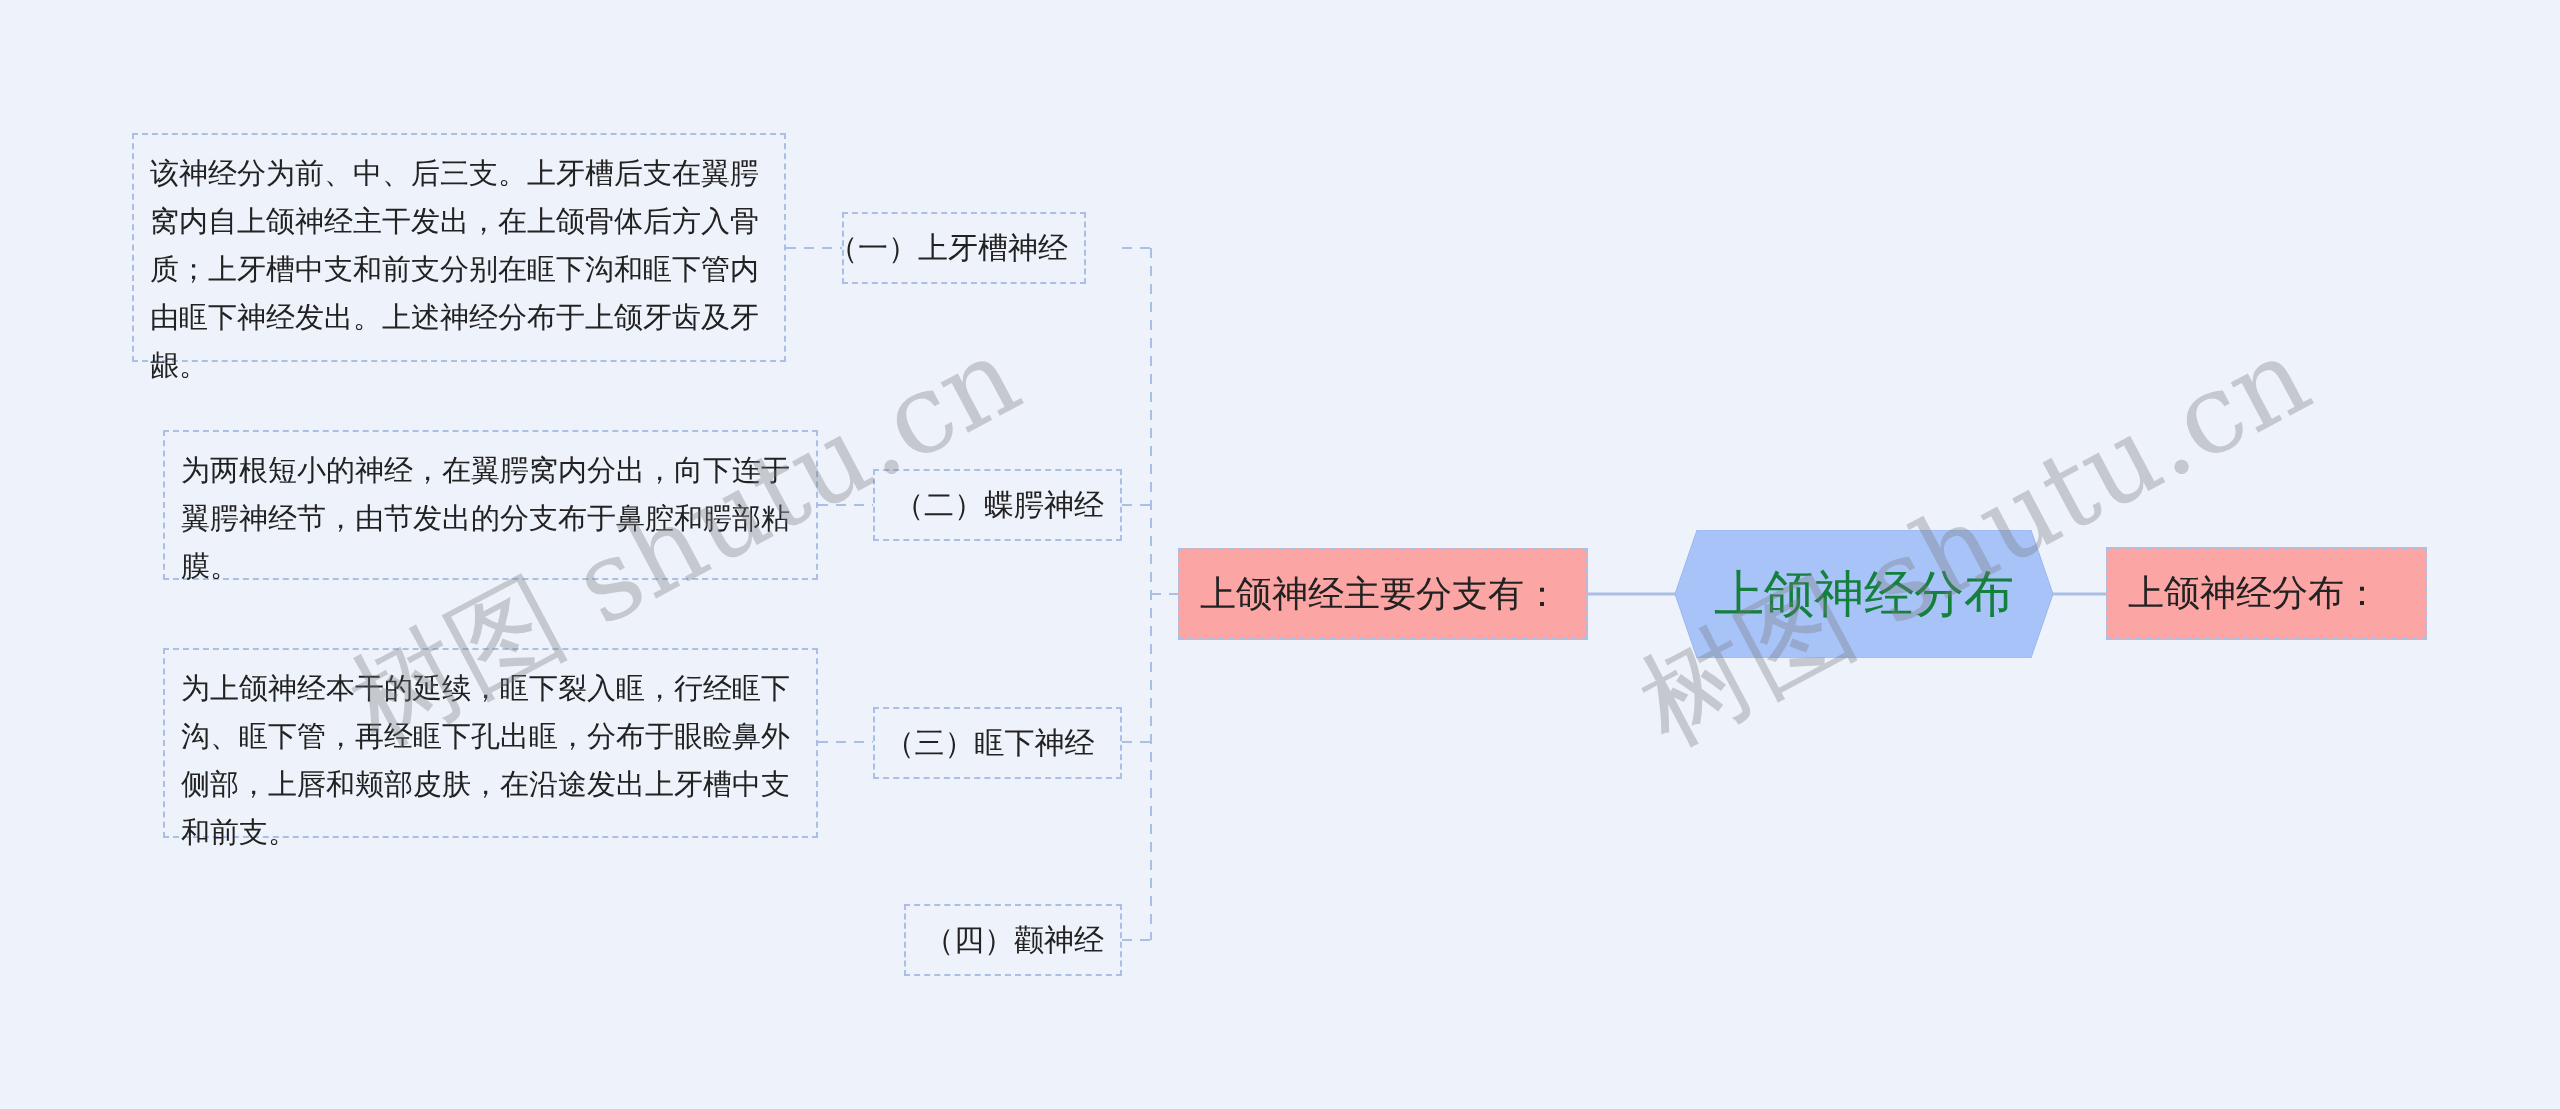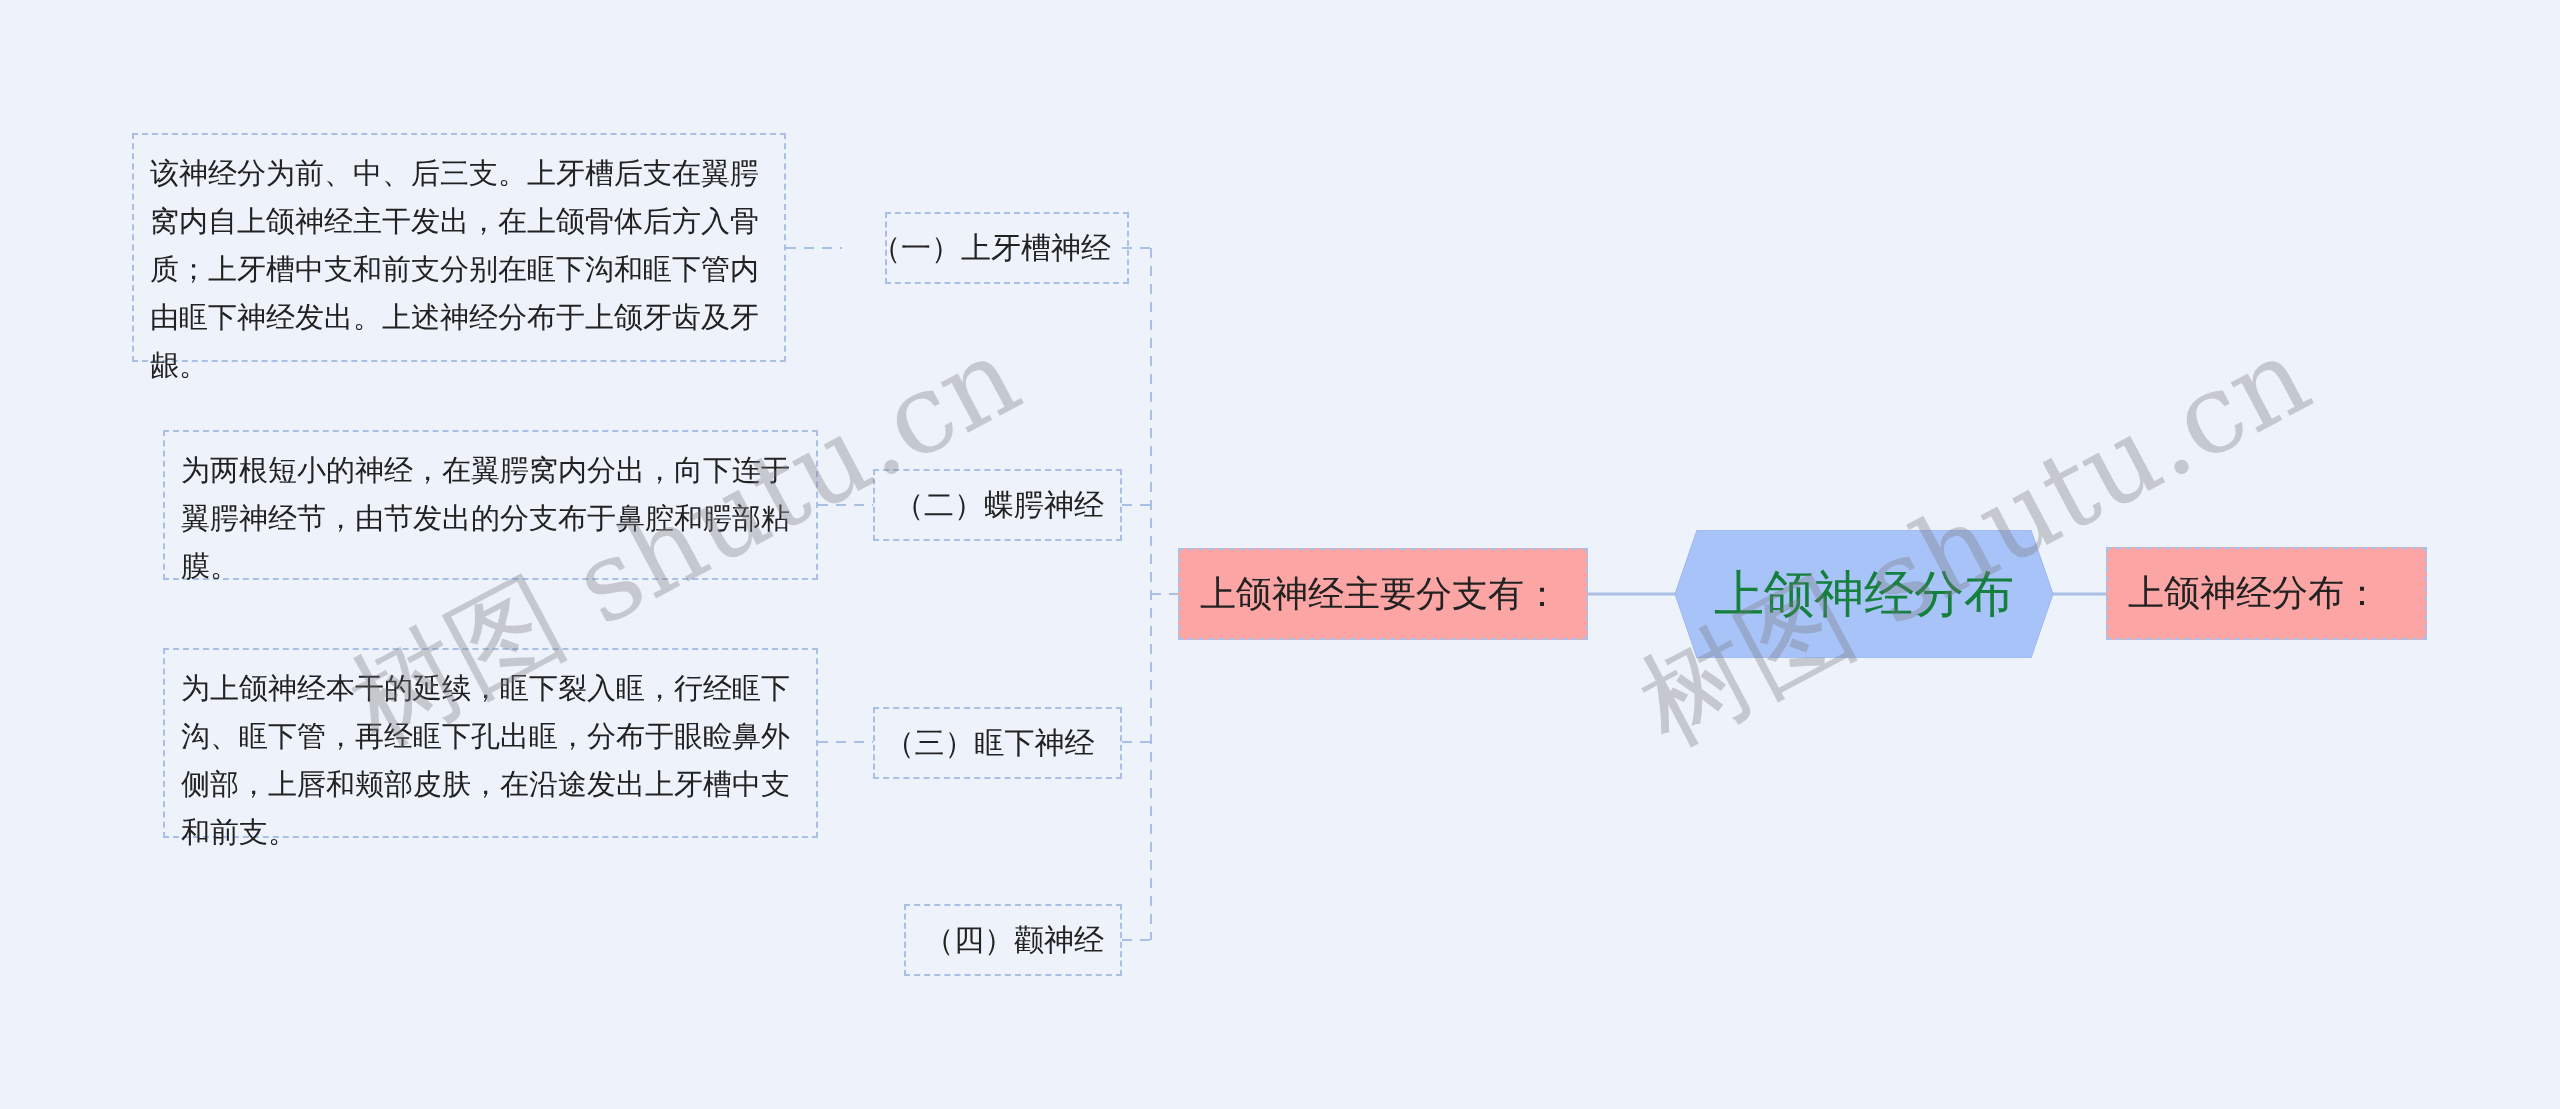--- a/index.html
+++ b/index.html
@@ -67,21 +67,21 @@
 <div class="node desc" style="left:132px;top:133px;width:654px;height:229px;">
   <span>该神经分为前、中、后三支。上牙槽后支在翼腭窝内自上颌神经主干发出，在上颌骨体后方入骨质；上牙槽中支和前支分别在眶下沟和眶下管内由眶下神经发出。上述神经分布于上颌牙齿及牙龈。</span>
 </div>
 <div class="node desc" style="left:163px;top:430px;width:655px;height:150px;font-family:Liberation Serif, serif;">
   <span>为两根短小的神经，在翼腭窝内分出，向下连于翼腭神经节，由节发出的分支布于鼻腔和腭部粘膜。</span>
 </div>
 <div class="node desc" style="left:163px;top:648px;width:655px;height:190px;">
   <span>为上颌神经本干的延续，眶下裂入眶，行经眶下沟、眶下管，再经眶下孔出眶，分布于眼睑鼻外侧部，上唇和颊部皮肤，在沿途发出上牙槽中支和前支。</span>
 </div>
 
-<div class="node sub" style="left:885px;top:212px;width:244px;height:72px;justify-content:flex-end;">
+<div class="node sub" style="left:842px;top:212px;width:244px;height:72px;justify-content:flex-end;">
   <span>（一）上牙槽神经</span>
 </div>
 <div class="node sub" style="left:873px;top:469px;width:249px;height:72px;">
   <span>（二）蝶腭神经</span>
 </div>
 <div class="node sub" style="left:873px;top:707px;width:249px;height:72px;justify-content:center;">
   <span>（三）眶下神经</span>
 </div>
 <div class="node sub" style="left:904px;top:904px;width:218px;height:72px;">
   <span>（四）颧神经</span>

